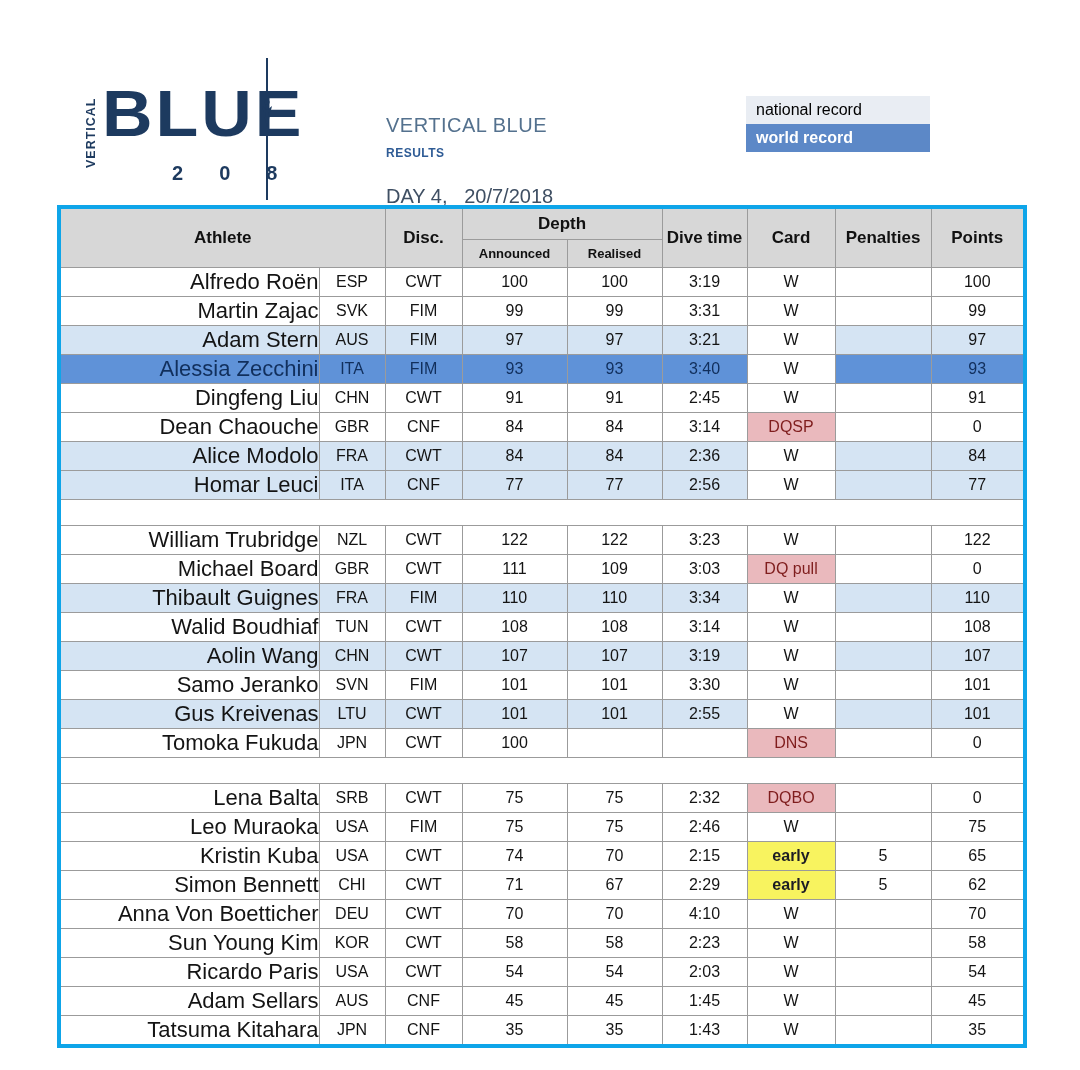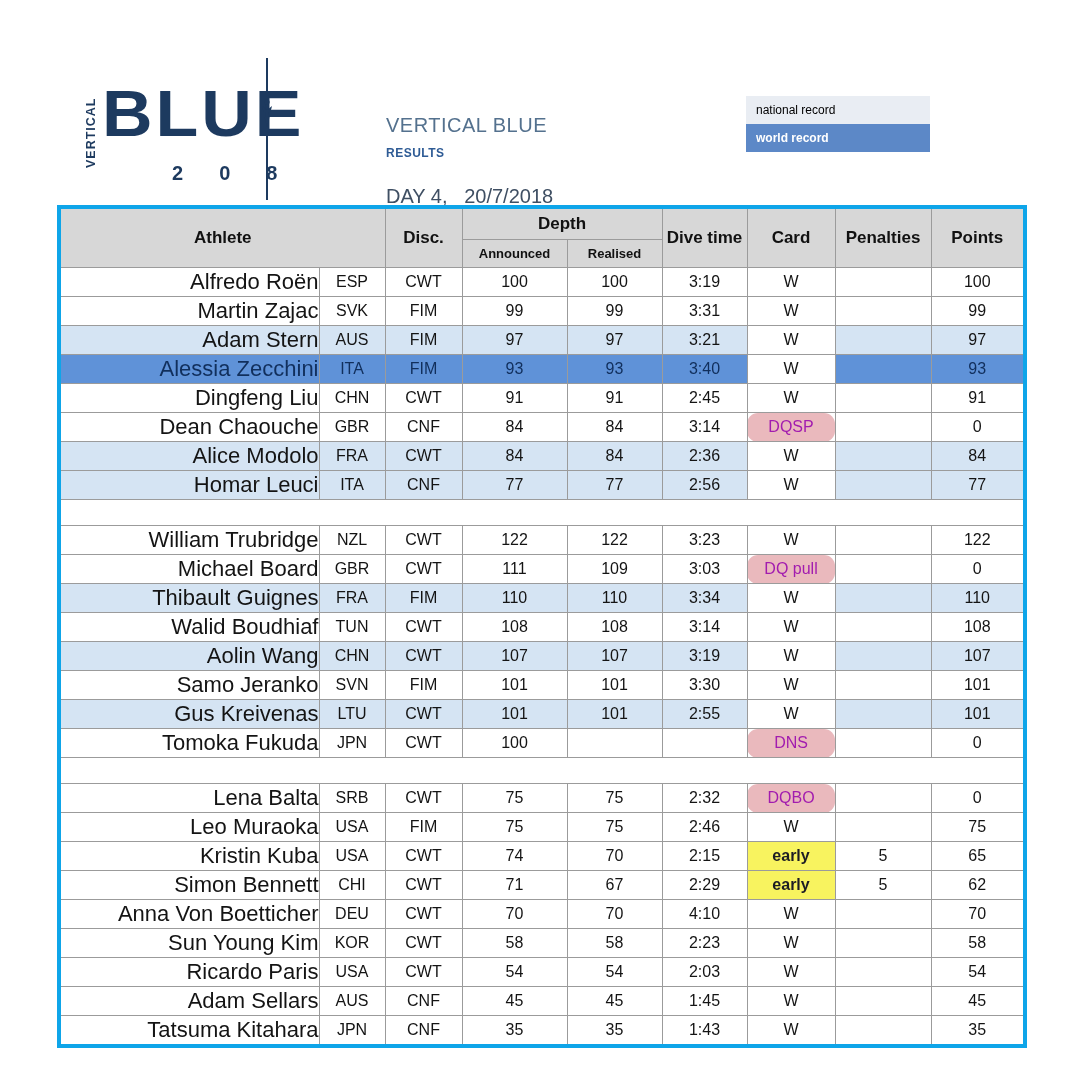--- a/index.html
+++ b/index.html
@@ -36,21 +36,21 @@
   }
 
   
   .title-block{position:absolute;left:386px;top:98px;}
   .title-line1{font-size:20px;letter-spacing:0.5px;color:var(--title-grey-blue,#54718e);margin-top:16px;}
   .title-line2{font-size:12px;font-weight:700;letter-spacing:0.5px;color:var(--title-blue,#2e5b95);margin-top:9px;}
   .title-line3{font-size:20px;color:var(--title-dark,#3f4f63);margin-top:25px;white-space:pre;}
 
   
   .legend{position:absolute;left:746px;top:96px;width:184px;}
-  .legend-row{height:28px;line-height:28px;padding-left:10px;font-size:12px;}
+  .legend-row{height:28px;line-height:28px;padding-left:10px;font-size:16px;}
   .legend-national{background:var(--legend-national-bg,#e9edf3);color:#000;}
   .legend-world{background:var(--legend-world-bg,#5c88c7);color:#fff;font-weight:700;}
 
   
   table.results{
     position:absolute;left:57px;top:205px;width:966px;
     border-collapse:collapse;table-layout:fixed;
     border:4px solid #0ea5e9;
   }
   table.results th,table.results td{
@@ -65,21 +65,21 @@
   th.h-athlete{height:30px;}
   th.h-depth{border-bottom:none;height:28px;}
   th.h-sub{border-top:none;font-size:13px;height:25px;}
   th.h-divetime{white-space:pre-line;line-height:1.15;}
 
   tbody td{height:28px;font-size:16px;text-align:center;padding:0;background:#fff;}
   tbody td.name{text-align:right;padding-left:16px;font-size:22px;}
   tr.row-national td{background:var(--national-row,#d5e4f3);}
   tr.row-world td{background:var(--world-row,#5f92d8);color:var(--world-row-text,#112f5c);}
   tbody td.card-w{background:#ffffff;color:#141414;}
-  tbody td.card-dq{background:var(--dq-card,#eab9bd);color:#a21caf;border-radius:11px;}
+  tbody td.card-dq{background:var(--dq-card,#eab9bd);color:#7f1d1d;}
   tbody td.card-early{background:var(--early-card,#f8f35f);color:#1c1c24;font-weight:bold;}
   tr.sep td{height:25px;background:#fff;border-left:none;border-right:none;}
 </style>
 </head>
 <body>
 
 <div class="logo-wrap">
   <div class="logo-vertical">VERTICAL</div>
   <div class="logo-word">BLUE</div>
   <div class="logo-line"></div>

